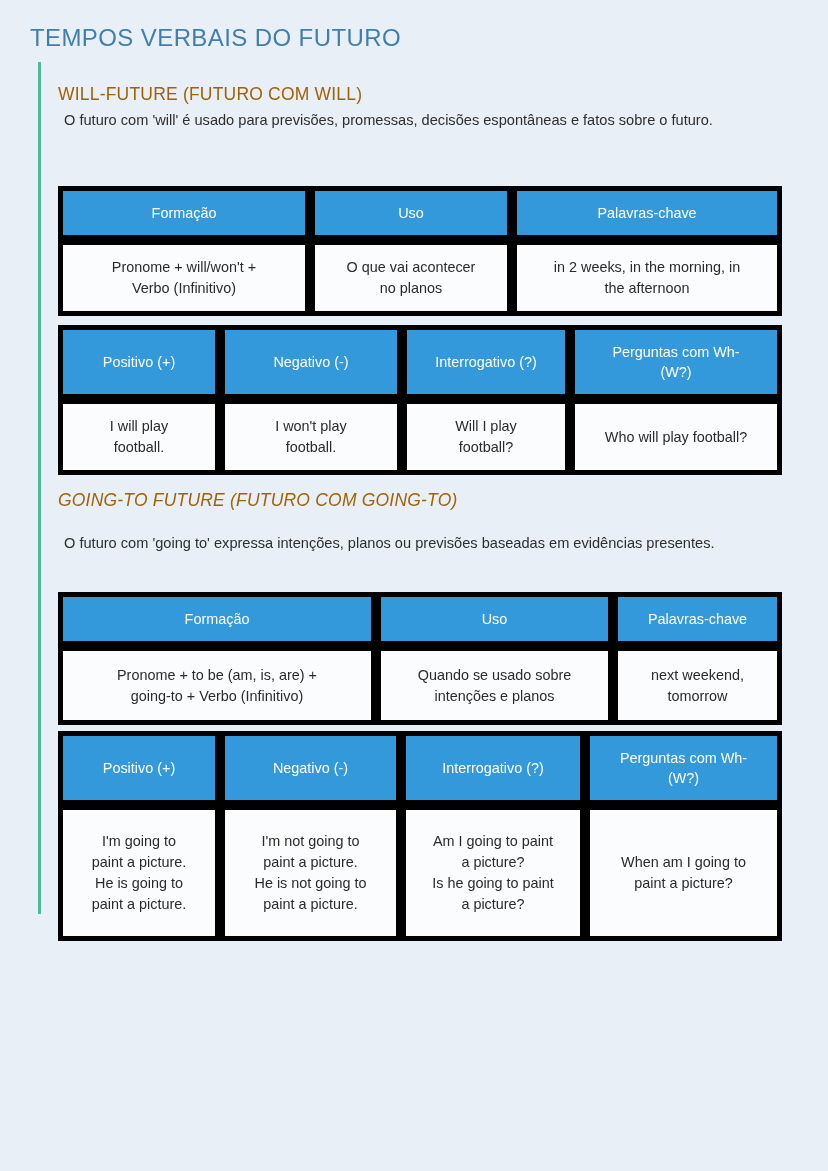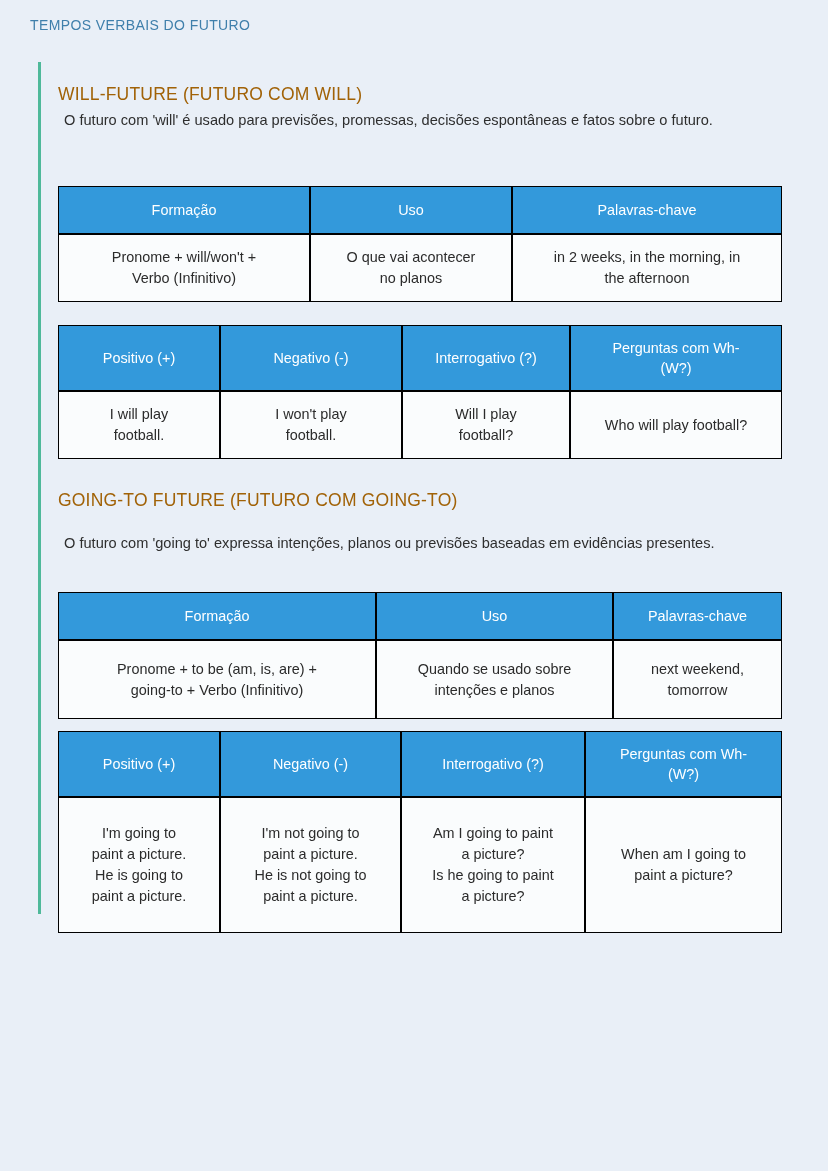--- a/index.html
+++ b/index.html
@@ -20,21 +20,21 @@
     width: 828px;
     height: 1171px;
     box-sizing: border-box;
   }
 
   
   .doc-title {
     position: absolute;
     left: 30px;
     top: 8px;
-    font-size: 14px;
+    font-size: 24px;
     letter-spacing: 0.4px;
     color: #3f7fab;
     font-weight: 400;
     white-space: nowrap;
   }
 
   
   .accent-rail {
     position: absolute;
     left: 38px;
@@ -48,42 +48,42 @@
   .section-title {
     position: absolute;
     left: 58px;
     font-size: 17.5px;
     letter-spacing: 0.2px;
     color: #a16207;
     font-weight: 400;
     white-space: nowrap;
   }
   .section-title.s1 { top: 69px; }
-  .section-title.s2 { top: 475px; }
+  .section-title.s2 { top: 475px; font-style: italic; }
 
   .section-para {
     position: absolute;
     left: 64px;
     font-size: 14.6px;
     line-height: 26px;
     color: #2e2e2e;
   }
   .section-para.p1 { top: 92px; width: 716px; }
   .section-para.p2 { top: 515px; width: 706px; }
 
   
   .tbl {
     position: absolute;
     border-collapse: separate;
     border-spacing: 0;
     table-layout: fixed;
   }
   .tbl th,
   .tbl td {
-    border: 1px solid #000000;
+    border: 5px solid #000000;
     text-align: center;
     vertical-align: middle;
     padding: 12px 6px;
     box-sizing: border-box;
     margin-top: 16px;
   }
   .tbl th {
     background: #3399db;
     color: #ffffff;
     font-weight: 400;

